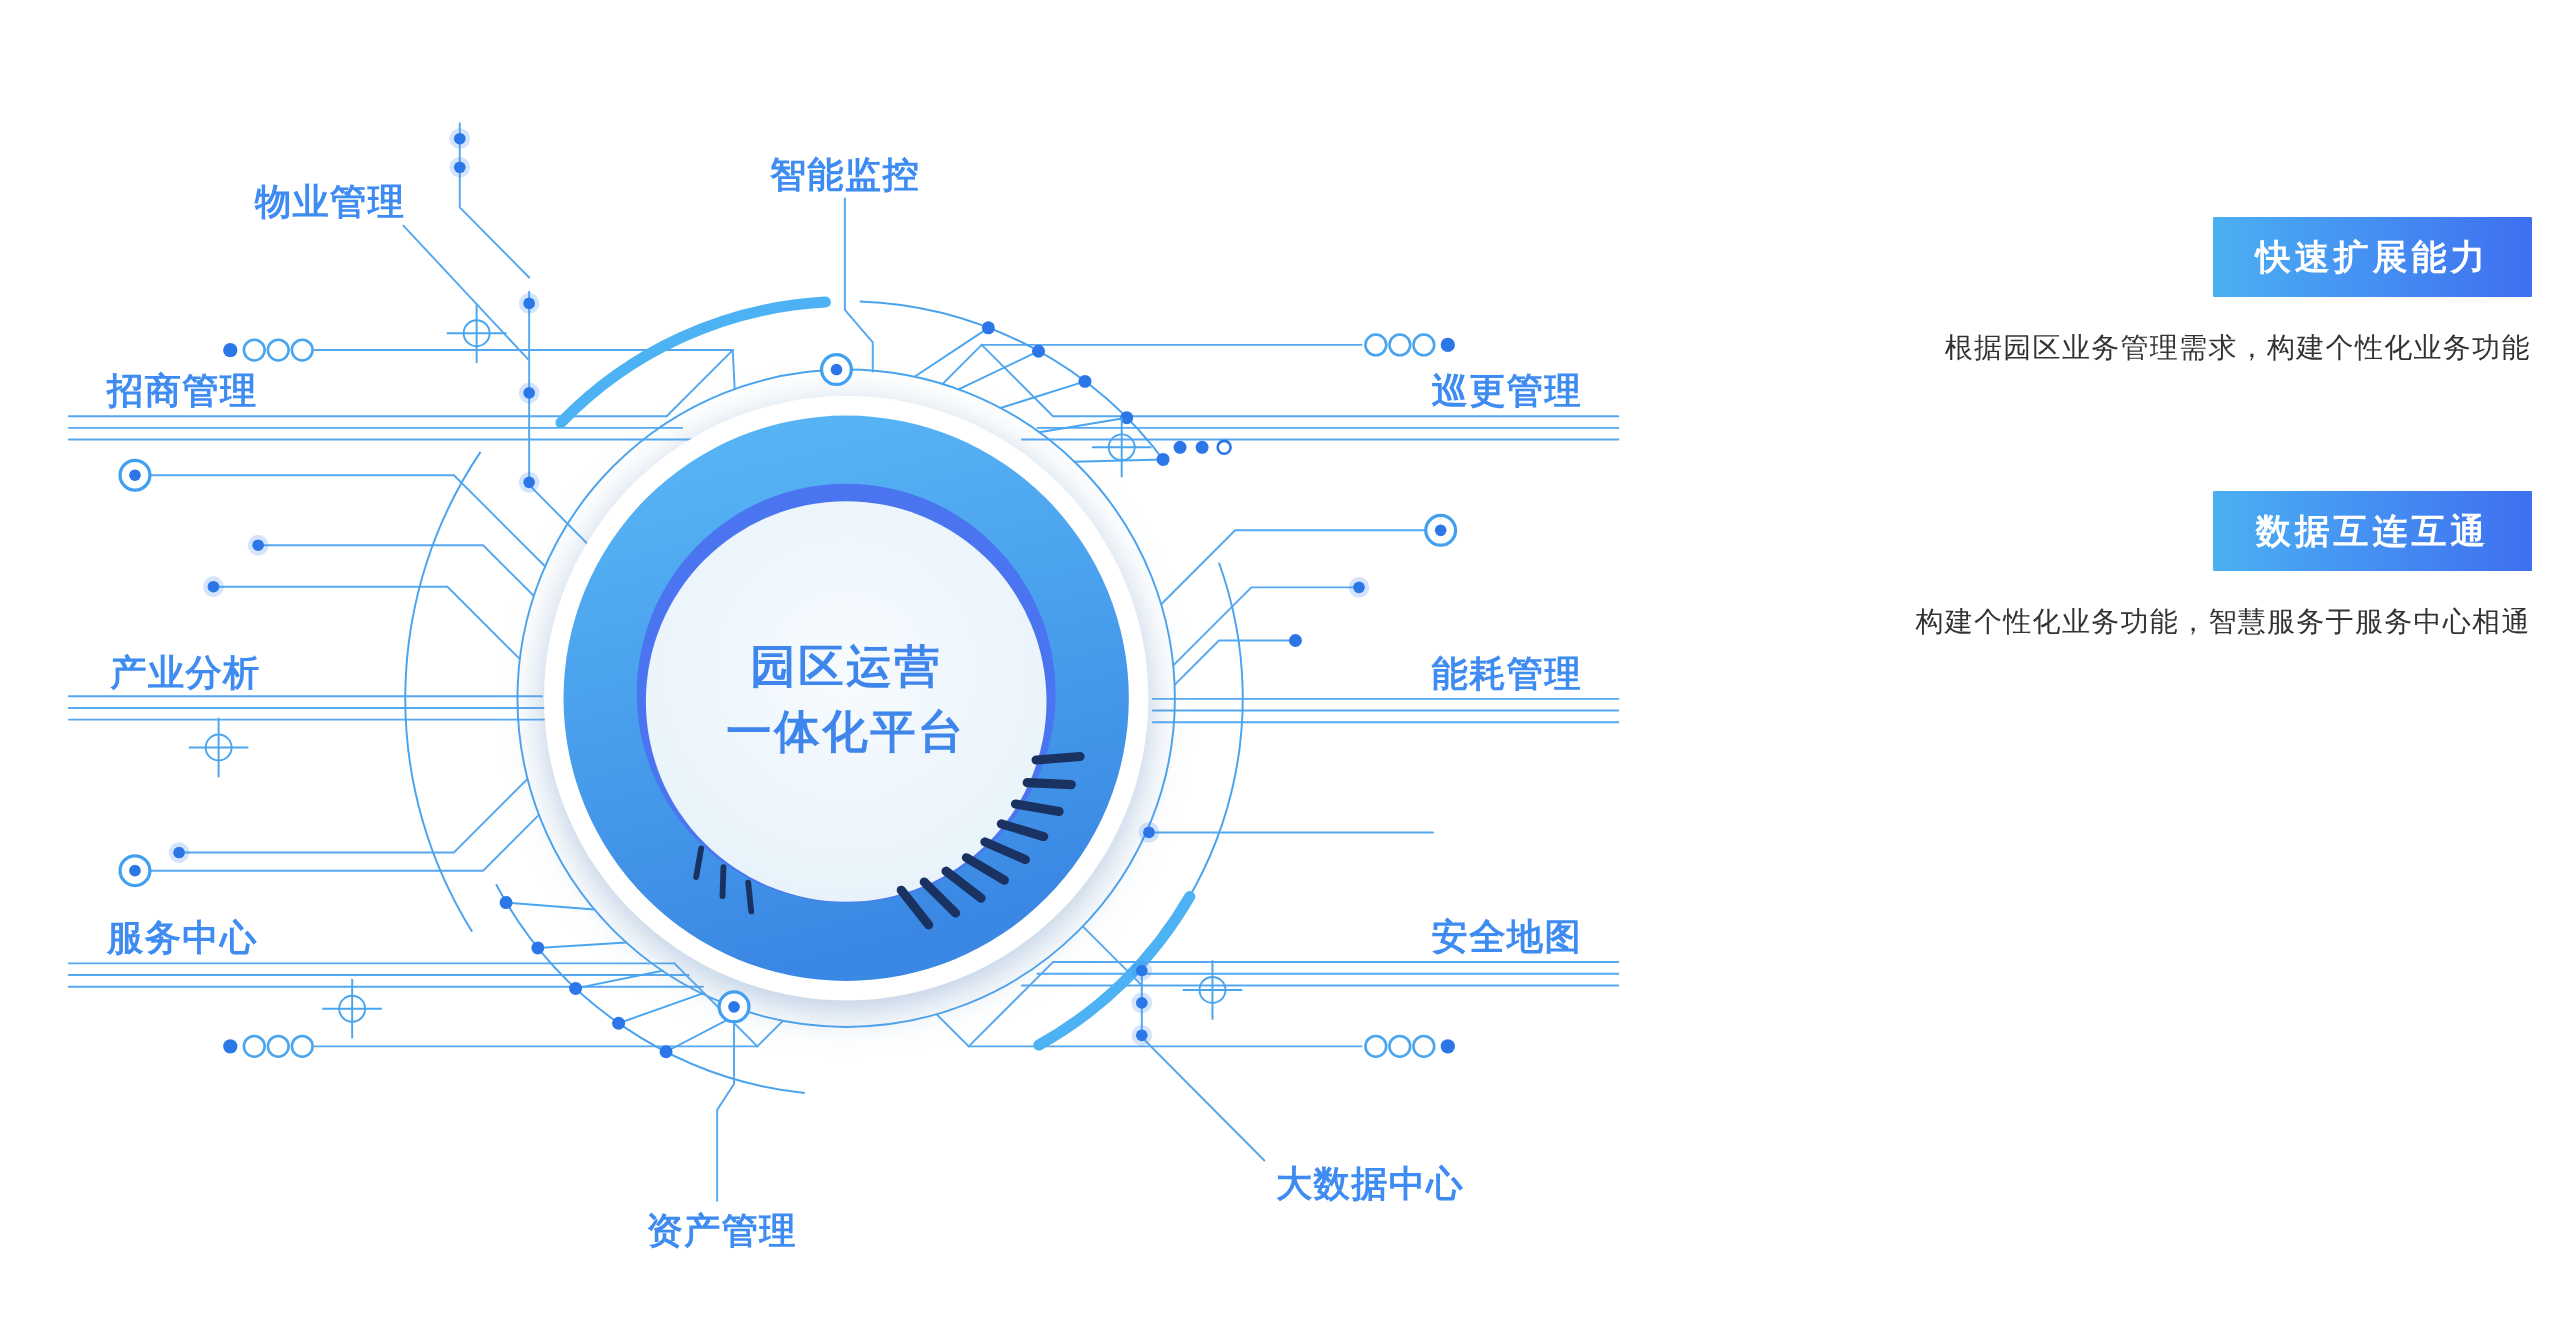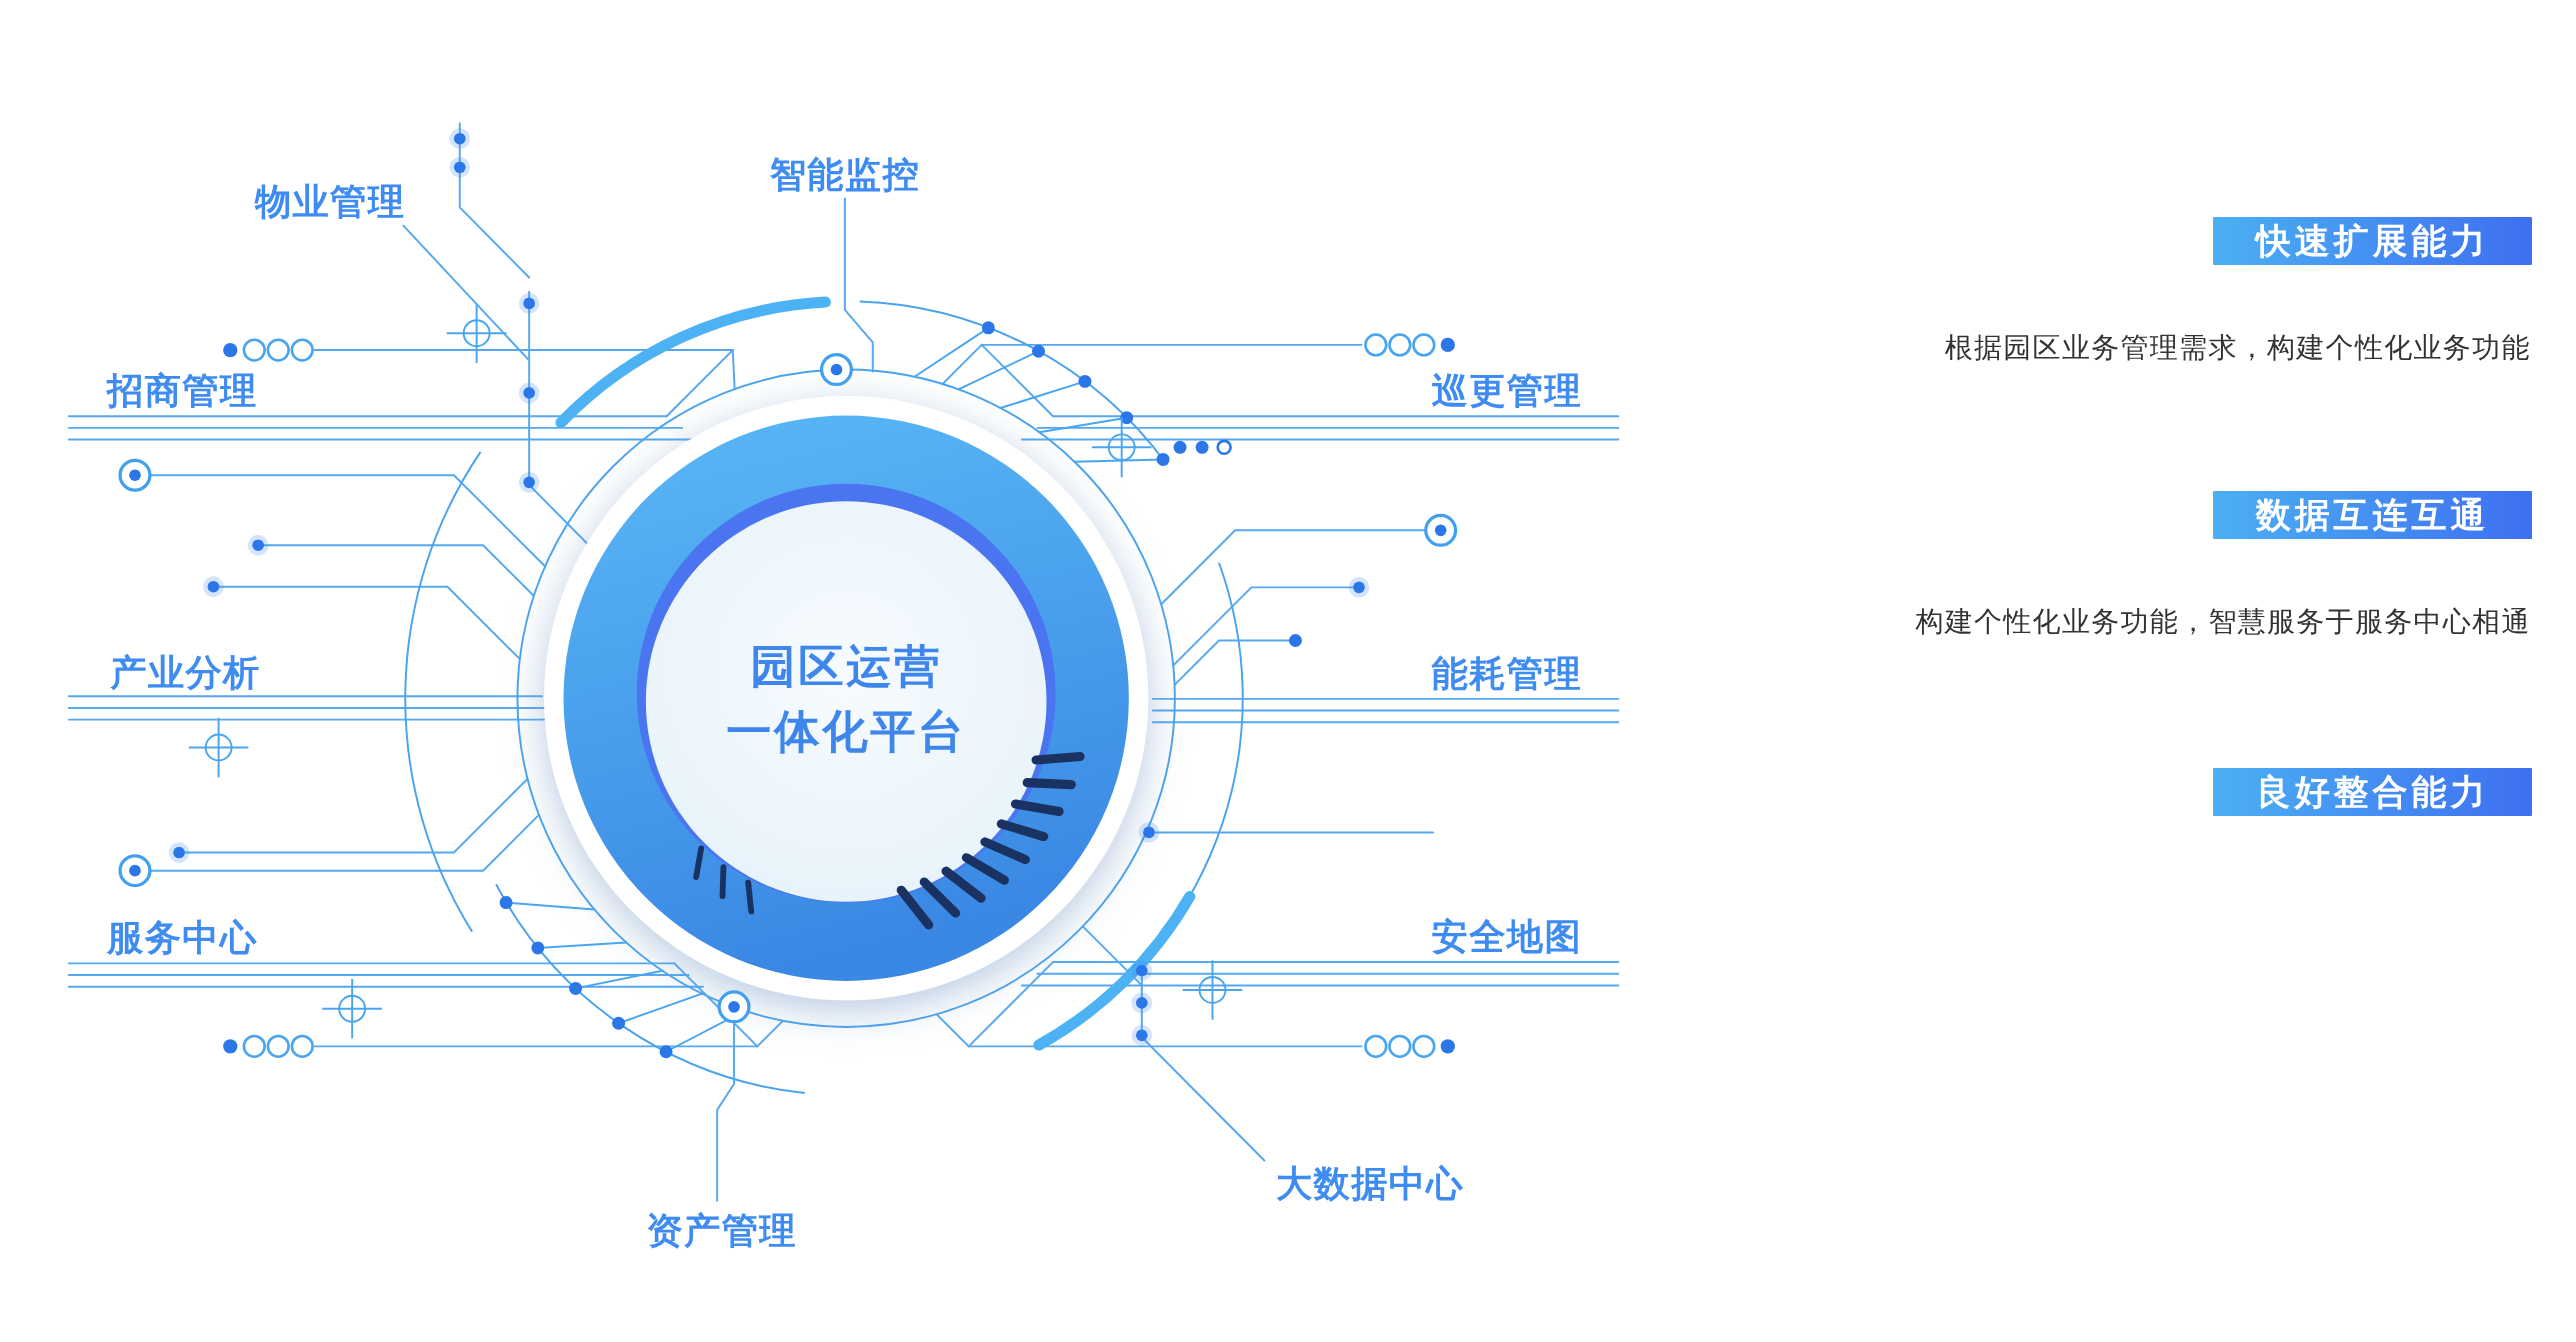--- a/index.html
+++ b/index.html
@@ -16,21 +16,21 @@
   .thick{stroke:#4cb2f3;stroke-width:17;fill:none;stroke-linecap:round;}
   .mlabel{fill:var(--accent);font-size:56px;font-weight:600;letter-spacing:2px;
           font-family:"Liberation Sans","DejaVu Sans",sans-serif;}
   .ctitle{fill:var(--accent2);font-size:70px;font-weight:bold;letter-spacing:4px;
           font-family:"Liberation Sans","DejaVu Sans",sans-serif;}
   .xhair{stroke:#4aa5ef;stroke-width:3;fill:none;}
   .chaincircle{fill:#fff;stroke:#4aa5ef;stroke-width:4;}
   .soliddot{fill:var(--dot);}
   .halo{fill:rgba(59,130,246,0.22);}
   .feature{position:absolute;right:44px;width:843px;height:169px;}
-  .badge{position:absolute;top:0;right:0;width:319px;height:48px;
+  .badge{position:absolute;top:0;right:0;width:319px;height:80px;
          background:linear-gradient(90deg,var(--badge-start),var(--badge-end));
          display:flex;align-items:center;justify-content:center;
          color:#ffffff;font-size:35px;font-weight:bold;letter-spacing:3.9px;border-radius:1.3px;}
   .desc{position:absolute;top:112px;right:1.3px;left:0;text-align:right;
         font-size:28px;color:var(--desc);letter-spacing:1.3px;}
 </style>
 </head>
 <body>
 
 <div class="stage">
@@ -319,19 +319,16 @@
     </div>
     <div class="desc">根据园区业务管理需求，构建个性化业务功能</div>
   </div>
   <div class="feature" style="top:491px">
     <div class="badge">
       <span>数据互连互通</span>
     </div>
     <div class="desc">构建个性化业务功能，智慧服务于服务中心相通</div>
   </div>
   <div class="feature" style="top:768px">
-    <div class="badge">
-      <span>良好整合能力</span>
-    </div>
   </div>
 
 </div>
 
 
 </body></html>

